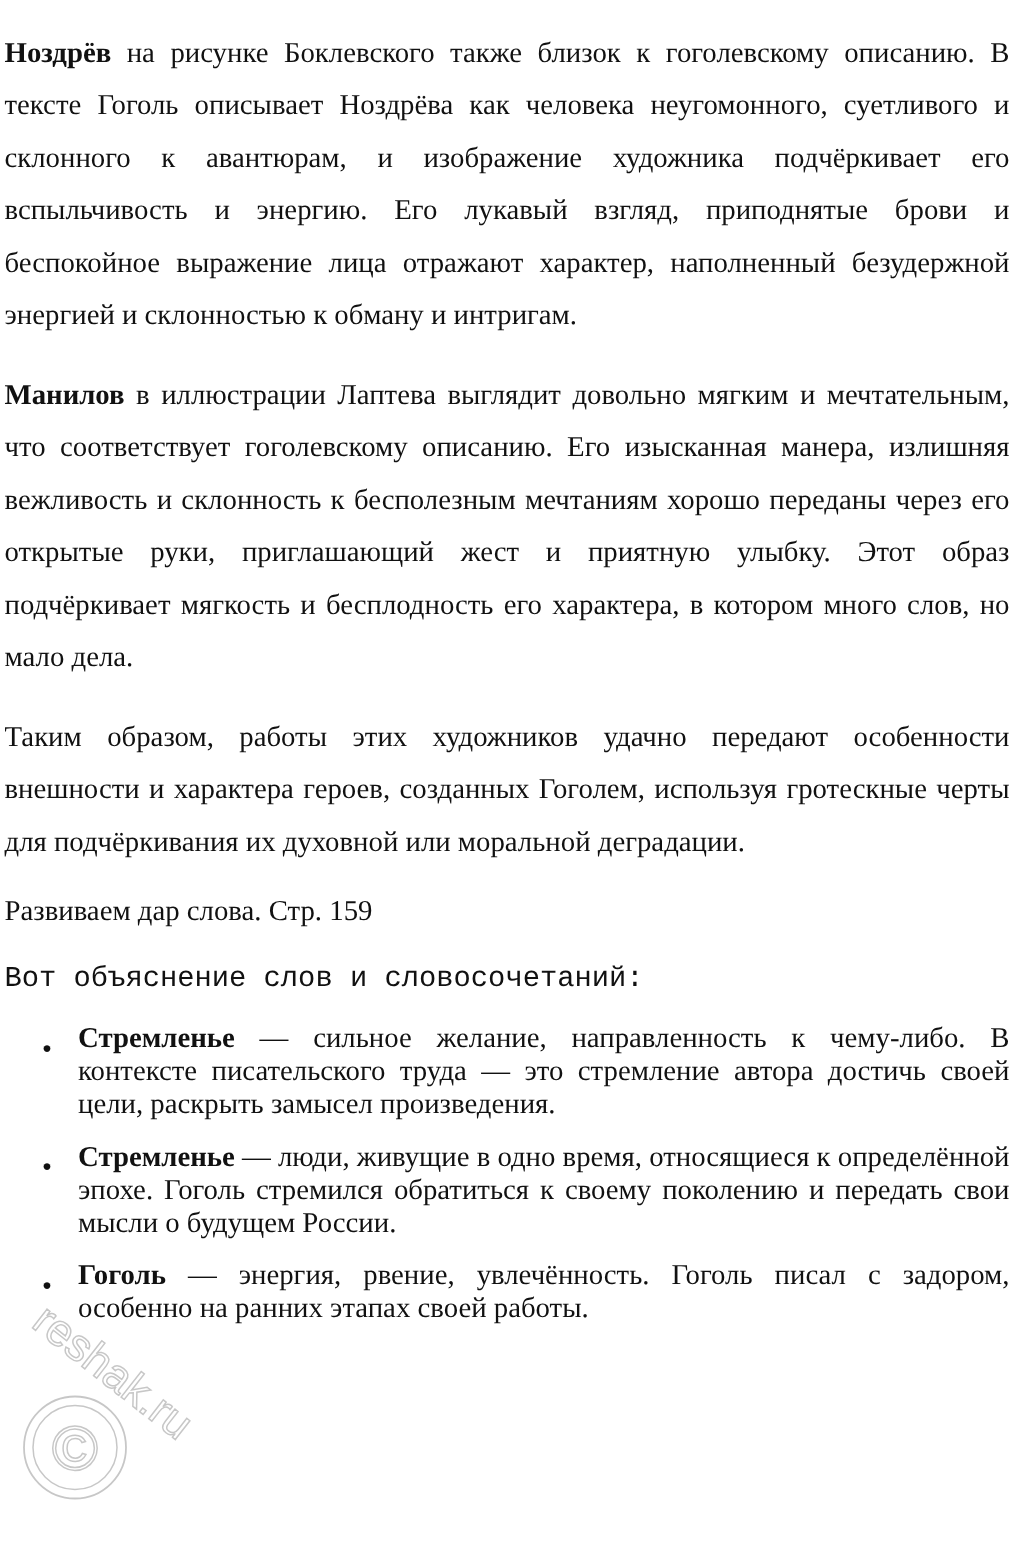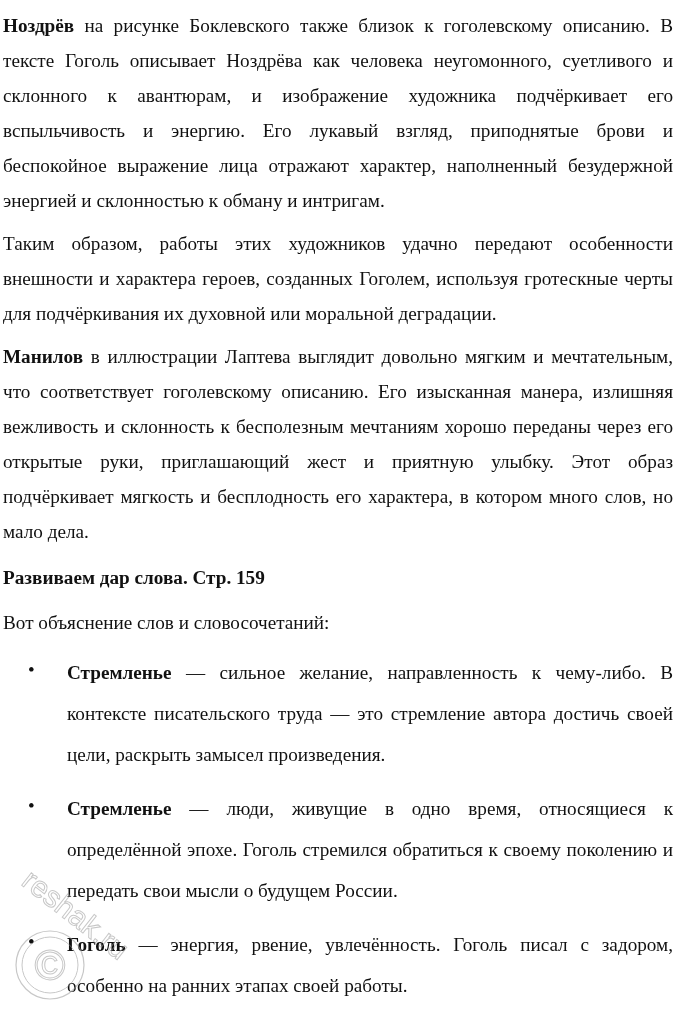--- a/index.html
+++ b/index.html
@@ -21,51 +21,51 @@
       left: 3px;
       top: 0;
       width: 670px;
     }
     p {
       margin: 0;
       line-height: 35px;
       text-align: justify;
       text-align-last: left;
     }
-    .para-gap { margin-top: 8px; }
+    .para-gap { margin-top: 18px; }
     b { font-weight: bold; }
     .heading {
       margin-top: 11px;
-      font-weight: bold;
+      font-weight: normal;
       line-height: 35px;
     }
     .intro {
       margin-top: 10px;
       line-height: 35px;
+      font-family: Liberation Mono, monospace;
     }
     ul.terms {
       list-style: none;
       margin: 12px 0 0 0;
       padding: 0;
     }
     ul.terms li {
       position: relative;
       padding-left: 49px;
       margin-bottom: 13px;
     }
     ul.terms li .bullet {
       position: absolute;
       left: 25px;
       top: 0;
       line-height: 35px;
       font-size: 19px;
     }
     ul.terms li p {
-      line-height: 41px;
-      margin-left: 15px;
+      line-height: 22px;
     }
     .watermark {
       position: absolute;
       left: 10px;
       top: 870px;
       width: 150px;
       height: 150px;
       pointer-events: none;
       opacity: 0.55;
     }
@@ -74,25 +74,25 @@
 <body>
 
 <div class="page">
 
 
   <p class="para-gap">
     <b>Ноздрёв</b><span> на рисунке Боклевского также близок к гоголевскому описанию. В тексте Гоголь описывает Ноздрёва как человека неугомонного, суетливого и склонного к авантюрам, и изображение художника подчёркивает его вспыльчивость и энергию. Его лукавый взгляд, приподнятые брови и беспокойное выражение лица отражают характер, наполненный безудержной энергией и склонностью к обману и интригам.</span>
   </p>
 
   <p class="para-gap">
-    <b></b><span>Таким образом, работы этих художников удачно передают особенности внешности и характера героев, созданных Гоголем, используя гротескные черты для подчёркивания их духовной или моральной деградации.</span>
+    <b>Манилов</b><span> в иллюстрации Лаптева выглядит довольно мягким и мечтательным, что соответствует гоголевскому описанию. Его изысканная манера, излишняя вежливость и склонность к бесполезным мечтаниям хорошо переданы через его открытые руки, приглашающий жест и приятную улыбку. Этот образ подчёркивает мягкость и бесплодность его характера, в котором много слов, но мало дела.</span>
   </p>
 
   <p class="para-gap">
-    <b>Манилов</b><span> в иллюстрации Лаптева выглядит довольно мягким и мечтательным, что соответствует гоголевскому описанию. Его изысканная манера, излишняя вежливость и склонность к бесполезным мечтаниям хорошо переданы через его открытые руки, приглашающий жест и приятную улыбку. Этот образ подчёркивает мягкость и бесплодность его характера, в котором много слов, но мало дела.</span>
+    <b></b><span>Таким образом, работы этих художников удачно передают особенности внешности и характера героев, созданных Гоголем, используя гротескные черты для подчёркивания их духовной или моральной деградации.</span>
   </p>
 
   <div class="heading">Развиваем дар слова. Стр. 159</div>
 
   <div class="intro">Вот объяснение слов и словосочетаний:</div>
 
   <ul class="terms">
     <li>
       <span class="bullet">•</span>
       <p><b>Стремленье</b><span> — сильное желание, направленность к чему-либо. В контексте писательского труда — это стремление автора достичь своей цели, раскрыть замысел произведения.</span></p>

